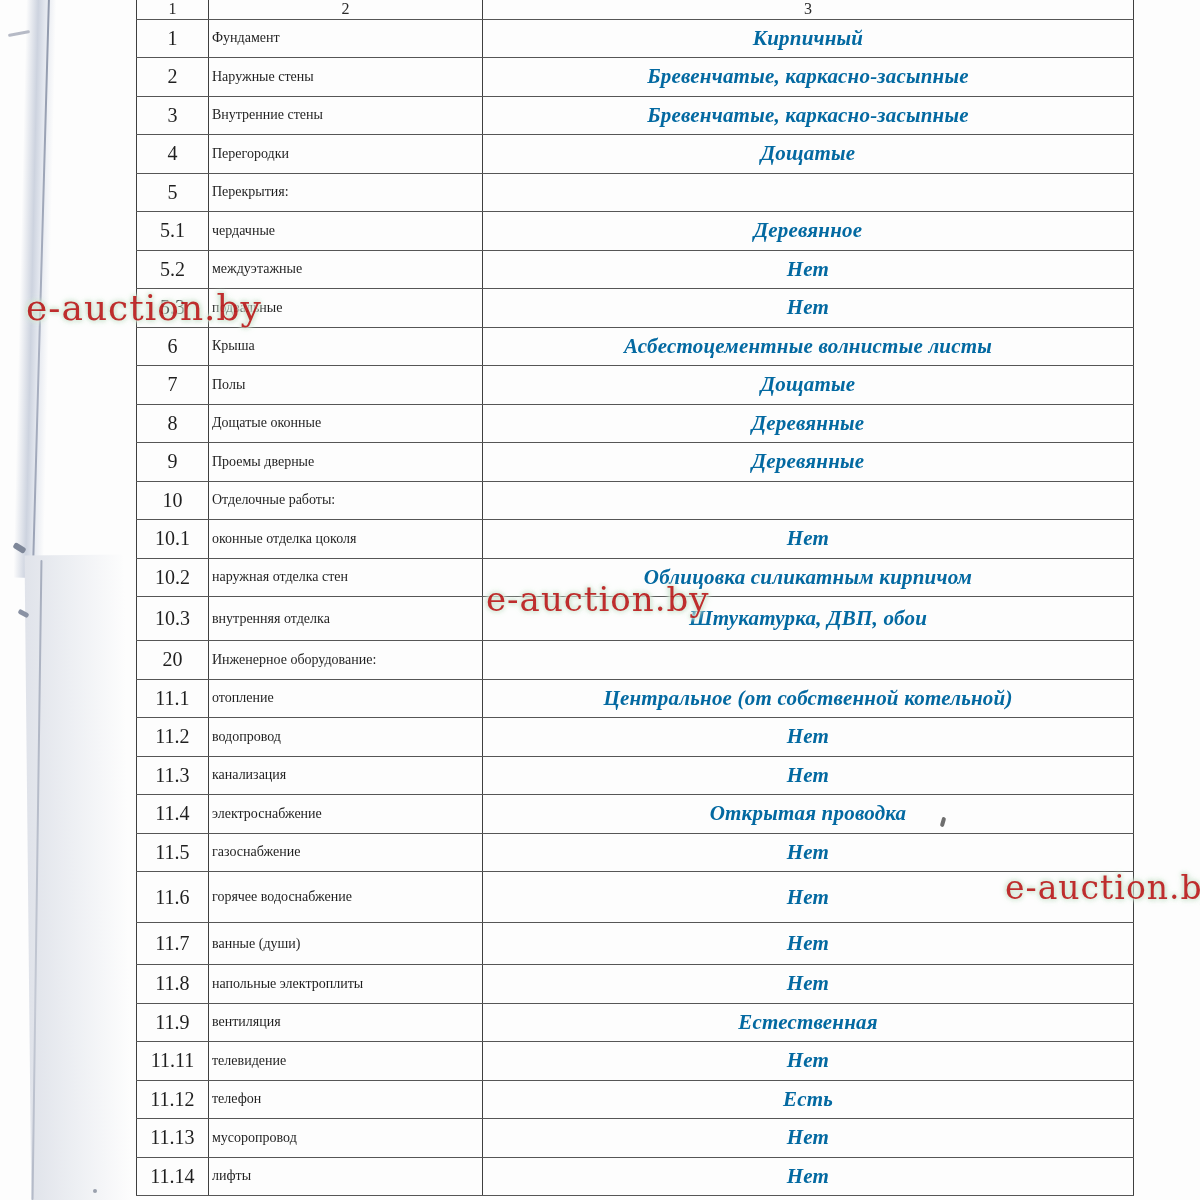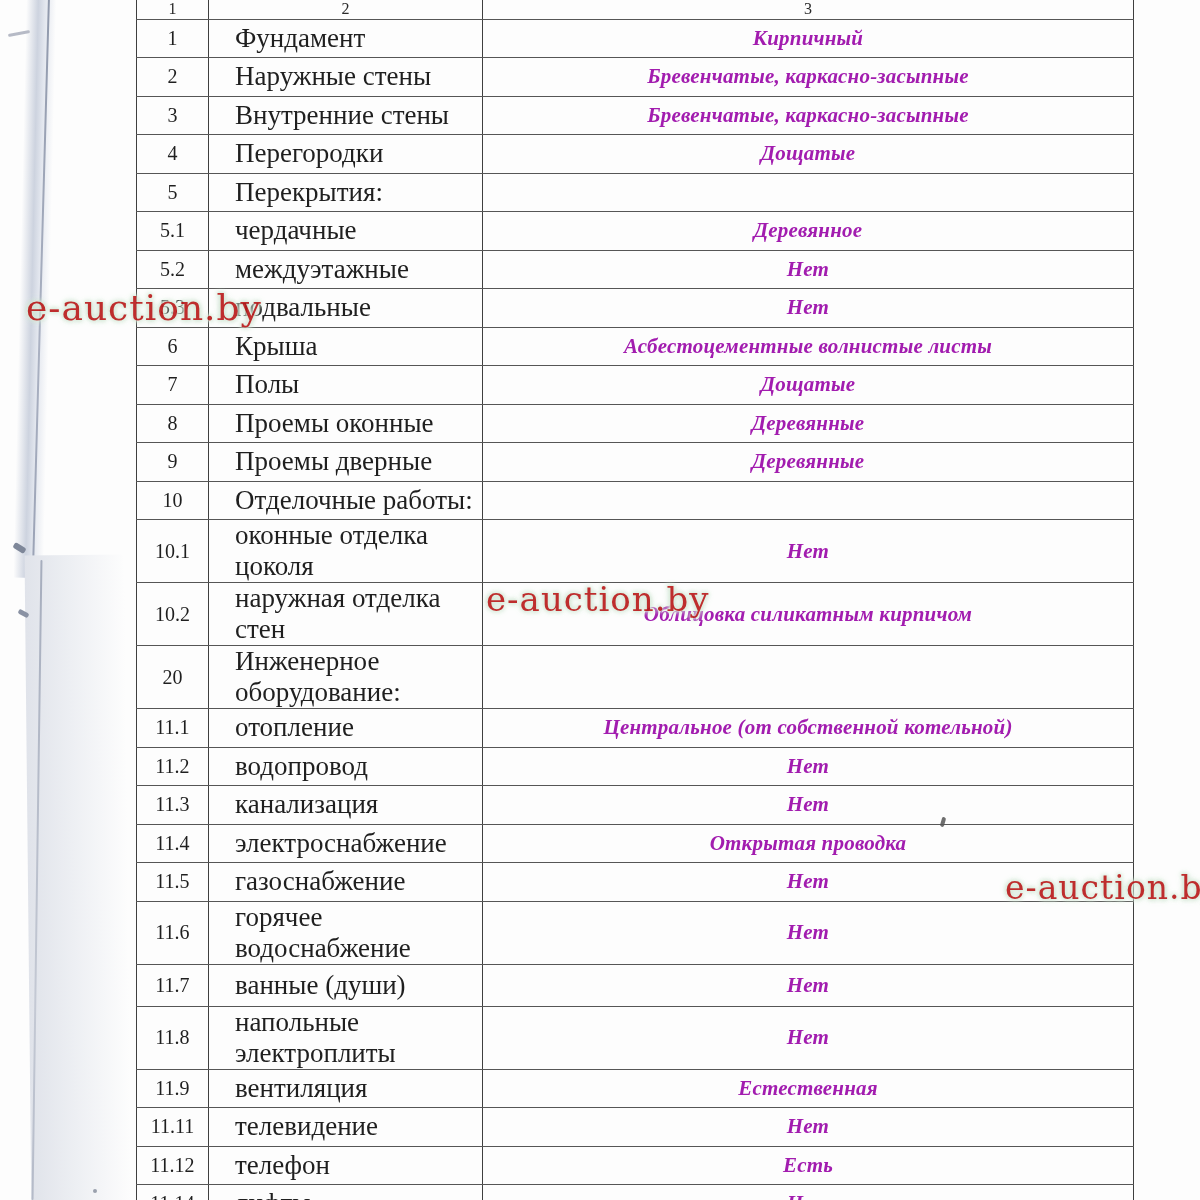--- a/index.html
+++ b/index.html
@@ -59,24 +59,24 @@
   tr { height: 38.5px; }
   tr.hdr { height: 19px; }
   td, th {
     border-left: 1px solid #3f3f3f;
     border-bottom: 1px solid #565656;
     padding: 0; vertical-align: middle;
     font-weight: normal;
   }
   th { font-size: 16px; text-align: center; color: #2a2a2a; }
   td.num { text-align: center; font-size: 20px; }
-  td.name { padding-left: 26px; font-size: 27px; }
+  td.name { padding-left: 3px; font-size: 14px; }
   td.val {
     text-align: center; font-weight: bold; font-style: italic;
-    font-size: 21px; letter-spacing: .2px; color: #a21caf;
+    font-size: 21px; letter-spacing: .2px; color: #0369a1;
   }
 
   
   .wm {
     position: absolute; font-family: "DejaVu Serif", serif;
     font-size: 34px; color: #b91c1c; letter-spacing: 1px; opacity: .92;
     text-shadow: 0 0 2px #e2efe2, 0 0 5px #cfe4d2, 0 0 9px #cfe4d2,
                  1px 1px 4px #d6e8d8, -1px -1px 4px #d6e8d8;
     white-space: nowrap; pointer-events: none;
   }
@@ -158,21 +158,21 @@
           <td class="name">Крыша</td>
           <td class="val">Асбестоцементные волнистые листы</td>
         </tr>
         <tr>
           <td class="num">7</td>
           <td class="name">Полы</td>
           <td class="val">Дощатые</td>
         </tr>
         <tr>
           <td class="num">8</td>
-          <td class="name">Проемы оконные</td>
+          <td class="name">Дощатые оконные</td>
           <td class="val">Деревянные</td>
         </tr>
         <tr>
           <td class="num">9</td>
           <td class="name">Проемы дверные</td>
           <td class="val">Деревянные</td>
         </tr>
         <tr>
           <td class="num">10</td>
           <td class="name">Отделочные работы:</td>
@@ -181,20 +181,25 @@
         <tr>
           <td class="num">10.1</td>
           <td class="name">оконные отделка цоколя</td>
           <td class="val">Нет</td>
         </tr>
         <tr>
           <td class="num">10.2</td>
           <td class="name">наружная отделка стен</td>
           <td class="val">Облицовка силикатным кирпичом</td>
         </tr>
+        <tr style="height: 44px;">
+          <td class="num">10.3</td>
+          <td class="name">внутренняя отделка</td>
+          <td class="val">Штукатурка, ДВП, обои</td>
+        </tr>
         <tr>
           <td class="num">20</td>
           <td class="name">Инженерное оборудование:</td>
           <td class="val"></td>
         </tr>
         <tr>
           <td class="num">11.1</td>
           <td class="name">отопление</td>
           <td class="val">Центральное (от собственной котельной)</td>
         </tr>
@@ -242,20 +247,25 @@
           <td class="num">11.11</td>
           <td class="name">телевидение</td>
           <td class="val">Нет</td>
         </tr>
         <tr>
           <td class="num">11.12</td>
           <td class="name">телефон</td>
           <td class="val">Есть</td>
         </tr>
         <tr>
+          <td class="num">11.13</td>
+          <td class="name">мусоропровод</td>
+          <td class="val">Нет</td>
+        </tr>
+        <tr>
           <td class="num">11.14</td>
           <td class="name">лифты</td>
           <td class="val">Нет</td>
         </tr>
       </tbody>
   </table>
 
   <div class="wm wm-left">e-auction.by</div>
   <div class="wm wm-middle">e-auction.by</div>
   <div class="wm wm-right">e-auction.by</div>

